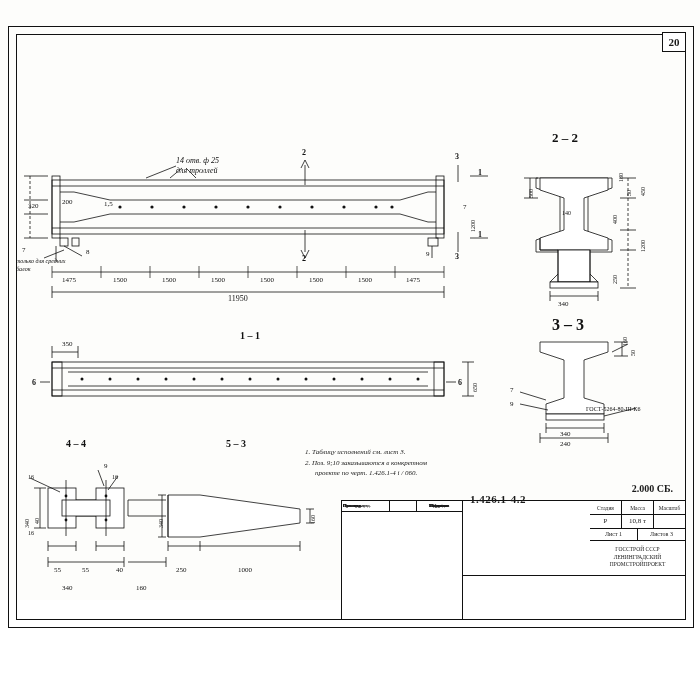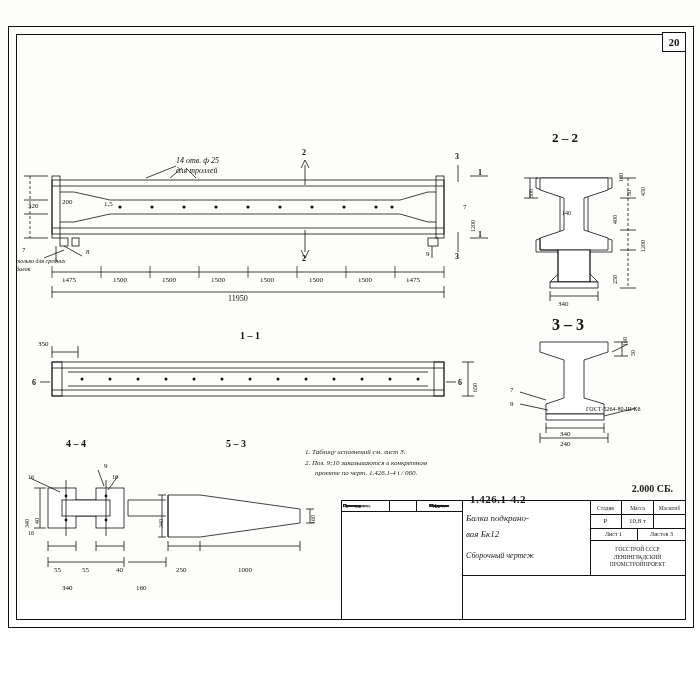--- a/index.html
+++ b/index.html
@@ -288,21 +288,21 @@
   <div class="lbl sm" style="left:113px;top:276px;">1500</div>
   <div class="lbl sm" style="left:162px;top:276px;">1500</div>
   <div class="lbl sm" style="left:211px;top:276px;">1500</div>
   <div class="lbl sm" style="left:260px;top:276px;">1500</div>
   <div class="lbl sm" style="left:309px;top:276px;">1500</div>
   <div class="lbl sm" style="left:358px;top:276px;">1500</div>
   <div class="lbl sm" style="left:406px;top:276px;">1475</div>
   <div class="lbl" style="left:228px;top:294px;">11950</div>
 
   <div class="lbl b" style="left:240px;top:330px;font-size:10px;">1 – 1</div>
-  <div class="lbl sm" style="left:38px;top:340px;">350</div>
+  <div class="lbl sm" style="left:62px;top:340px;">350</div>
   <div class="lbl xs rot" style="left:472px;top:392px;">650</div>
   <div class="lbl b" style="left:32px;top:378px;">6</div>
   <div class="lbl b" style="left:458px;top:378px;">6</div>
 
   <div class="lbl b" style="left:552px;top:130px;font-size:13px;">2 – 2</div>
   <div class="lbl xs rot" style="left:528px;top:198px;">500</div>
   <div class="lbl xs rot" style="left:612px;top:224px;">400</div>
   <div class="lbl xs rot" style="left:640px;top:252px;">1200</div>
   <div class="lbl xs rot" style="left:612px;top:284px;">250</div>
   <div class="lbl xs" style="left:562px;top:210px;">140</div>
@@ -386,25 +386,20 @@
           <span class="s"></span>
           <span class="d">Воронова</span>
         </div>
       <div class="r" style="border-bottom:none;">
           <span class="n">Нач. отд.</span>
           <span class="s"></span>
           <span class="d">Бабочкин</span>
         </div>
     </div>
 
-    <div class="mid">
-      <div class="midtxt" style="top:12px;">Балка подкрано-</div>
-      <div class="midtxt" style="top:28px;">вая  Бк12</div>
-      <div class="midtxt" style="top:50px;font-size:8px;">Сборочный  чертеж</div>
-    </div>
 
     <div class="right">
       <div class="hdr">
         <div>Стадия</div>
         <div>Масса</div>
         <div>Масштаб</div>
       </div>
       <div class="vals">
         <div>Р</div>
         <div>10,8 т</div>

